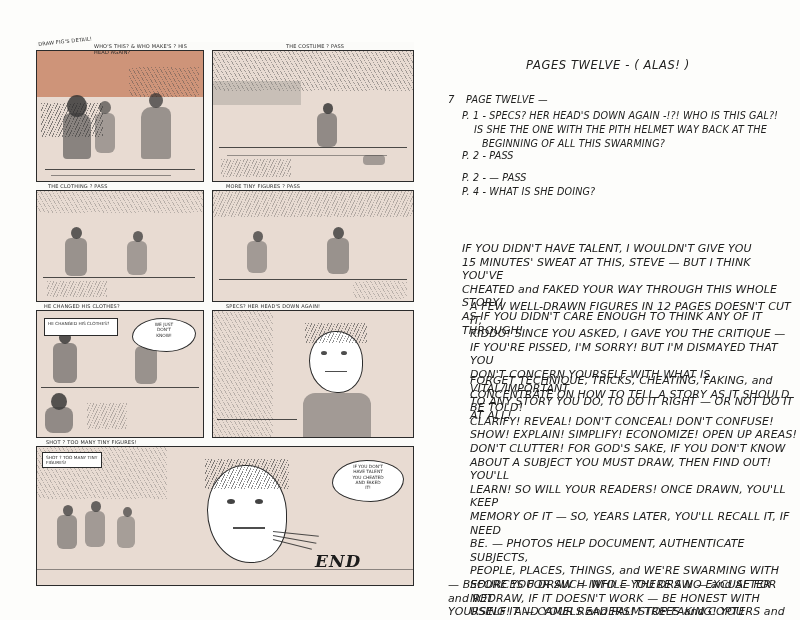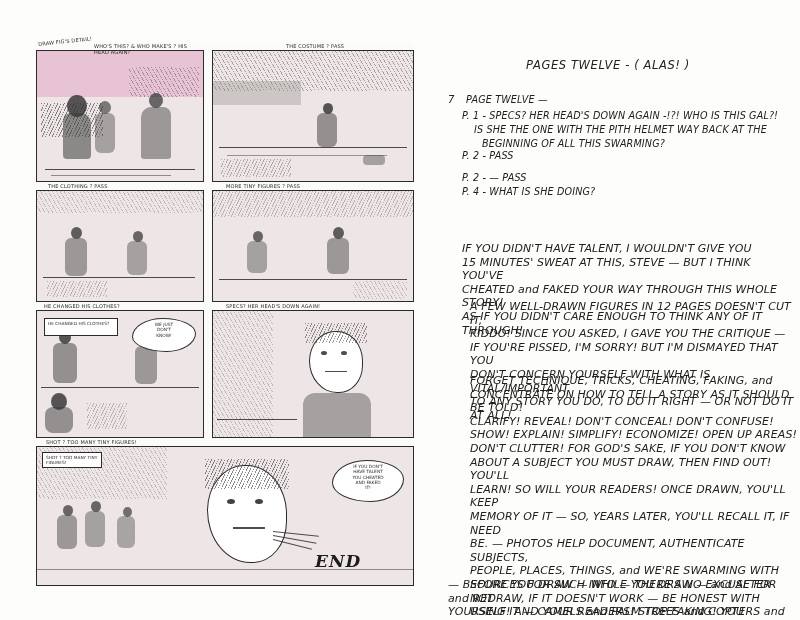--- a/index.html
+++ b/index.html
@@ -27,21 +27,21 @@
     left: 36px;
     top: 42px;
     width: 378px;
     height: 545px;
     background: #fbfbf9;
   }
 
   .panel {
     position: absolute;
     border: 1.6px solid #2b2b2b;
-    background: #f9a8d4;
+    background: #c2410c;
     overflow: hidden;
     box-sizing: border-box;
   }
 
   
   .wash {
     position: absolute;
     background: #d9d9d4;
     opacity: .55;
   }

